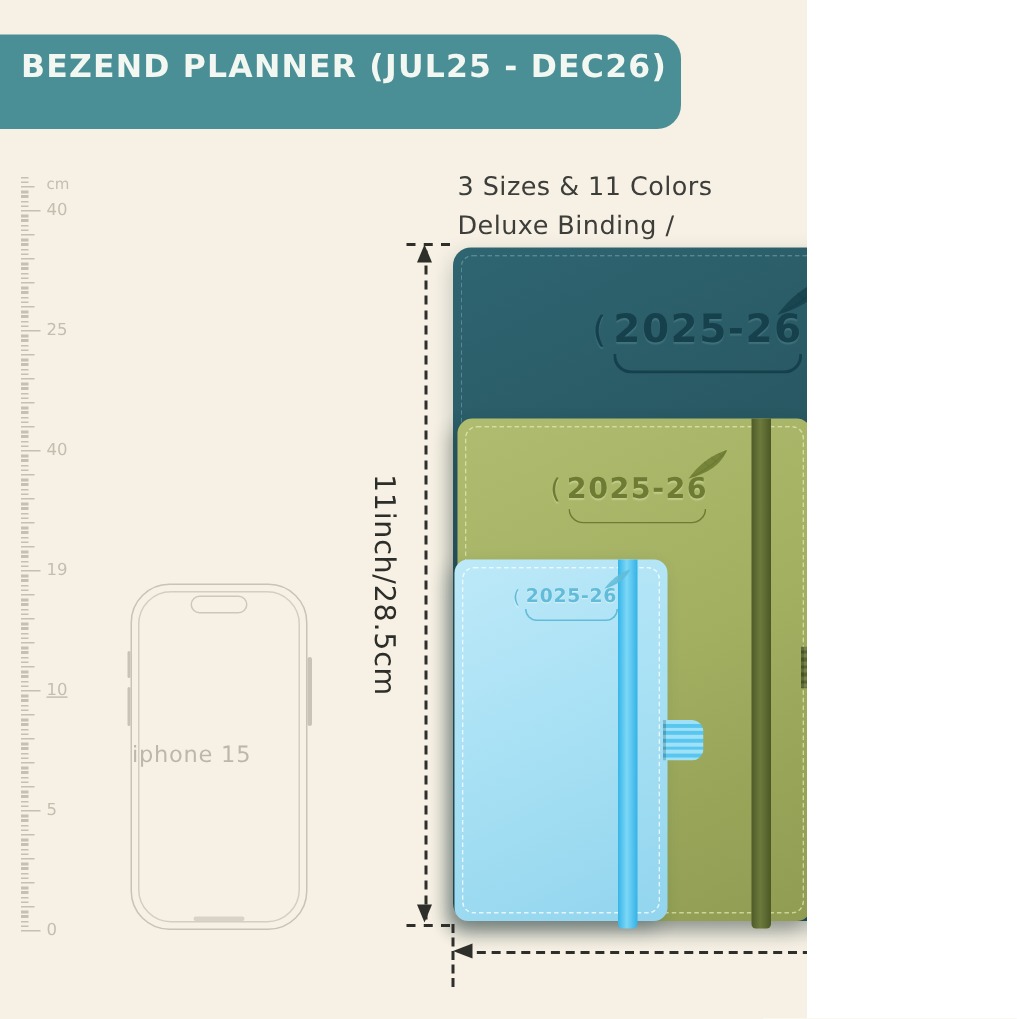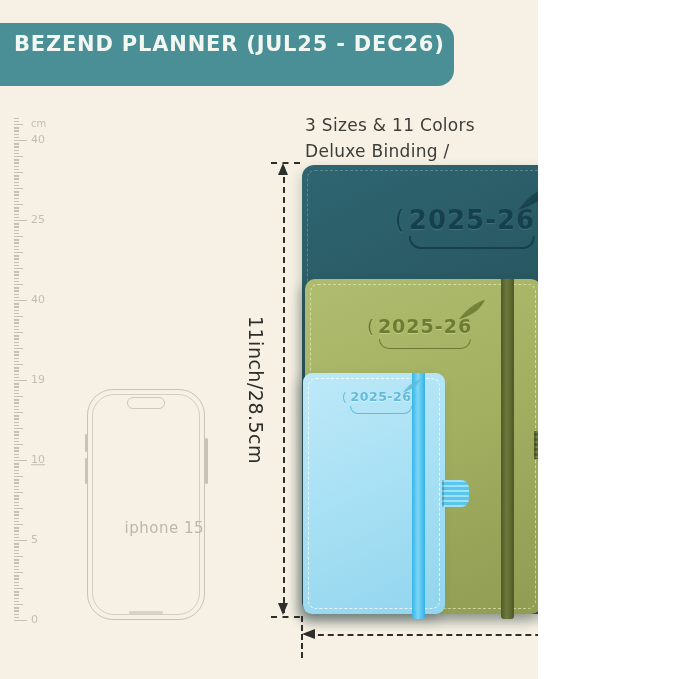--- a/index.html
+++ b/index.html
@@ -26,21 +26,21 @@
   .ruler .tick{position:absolute;left:0;height:1.4px;width:5px;background:#c6c0b2;}
   .ruler .tick.mid{width:9px;}
   .ruler .tick.major{width:13px;}
   .ruler .rlabel{position:absolute;left:17px;transform:translateY(-52%);font-size:11px;color:#c3beb0;}
   .ruler-unit{position:absolute;left:31px;top:124px;transform:translateY(-52%);font-size:10px;color:#c3beb0;}
 
   
   .phone{position:absolute;left:87px;top:389px;width:116px;height:229px;border:1.5px solid #c8c3b6;border-radius:26px;}
   .phone-inner{position:absolute;inset:4px;border:1px solid #d3cec1;border-radius:22px;}
   .phone-island{position:absolute;left:50%;top:7px;transform:translateX(-50%);width:36px;height:10px;border:1px solid #cdc8bb;border-radius:7px;}
-  .phone-label{position:absolute;left:0;right:0;top:104px;text-align:right;font-size:15px;color:#bcb7aa;letter-spacing:0.5px;margin-top:25px;}
+  .phone-label{position:absolute;left:0;right:0;top:104px;text-align:left;font-size:15px;color:#bcb7aa;letter-spacing:0.5px;}
   .side-btn{position:absolute;width:2.5px;background:#c8c3b6;border-radius:2px;}
   .sb-l1{left:-3.5px;top:44px;height:18px;}
   .sb-l2{left:-3.5px;top:68px;height:26px;}
   .sb-r1{right:-3.5px;top:48px;height:46px;}
   .phone-home{position:absolute;left:50%;bottom:5px;transform:translateX(-50%);width:34px;height:3.5px;background:#d8d3c6;border-radius:2px;}
 
   
   .planner{position:absolute;}
   .planner .stitch{position:absolute;inset:5px;border:1.5px dashed rgba(255,255,255,0.5);border-radius:8px;pointer-events:none;}
   .planner .band{position:absolute;top:0;border-radius:0 0 3px 3px;}

